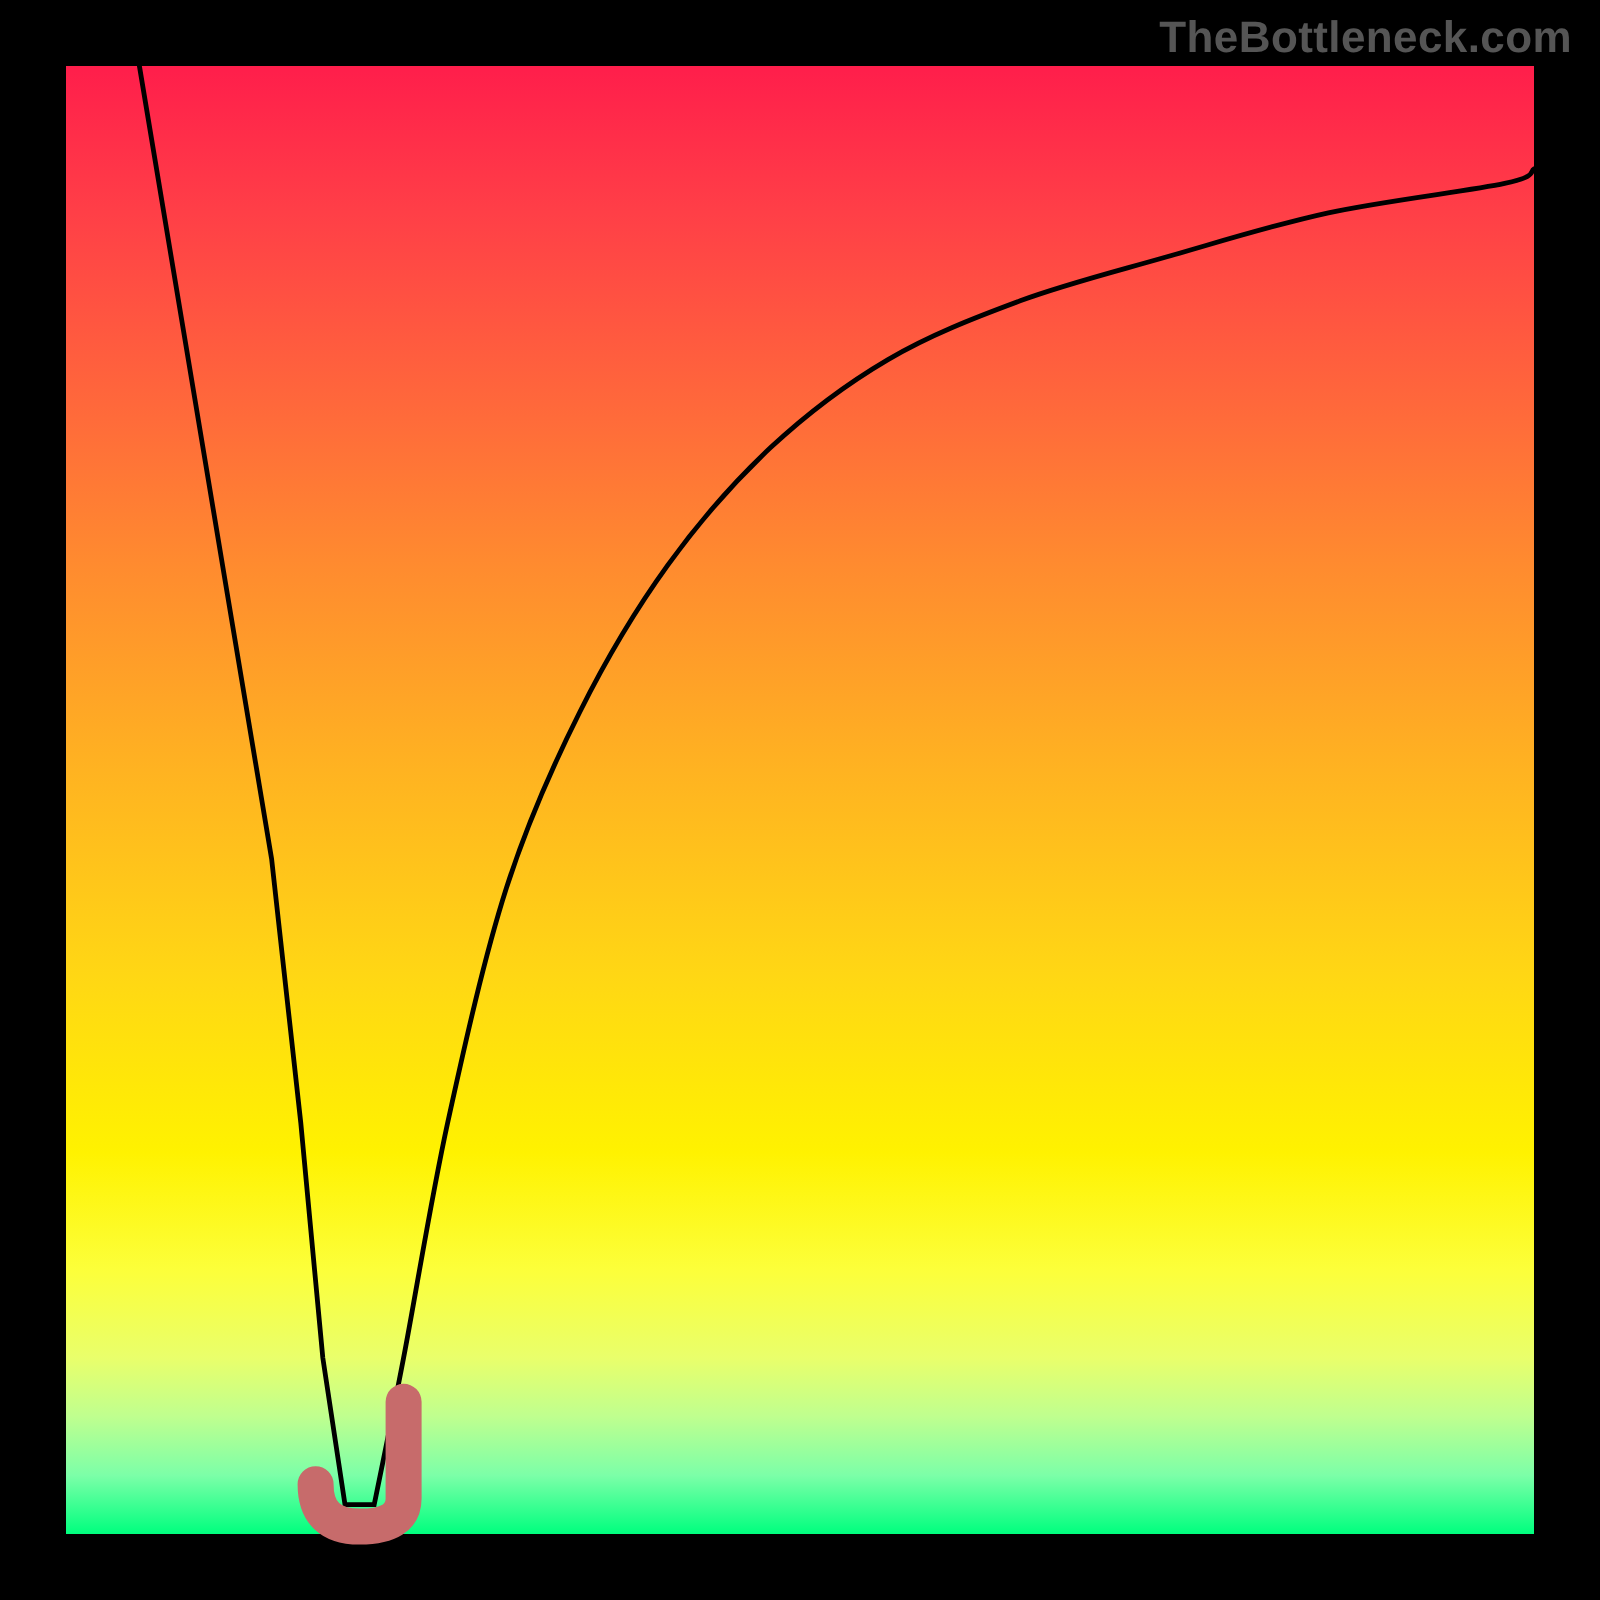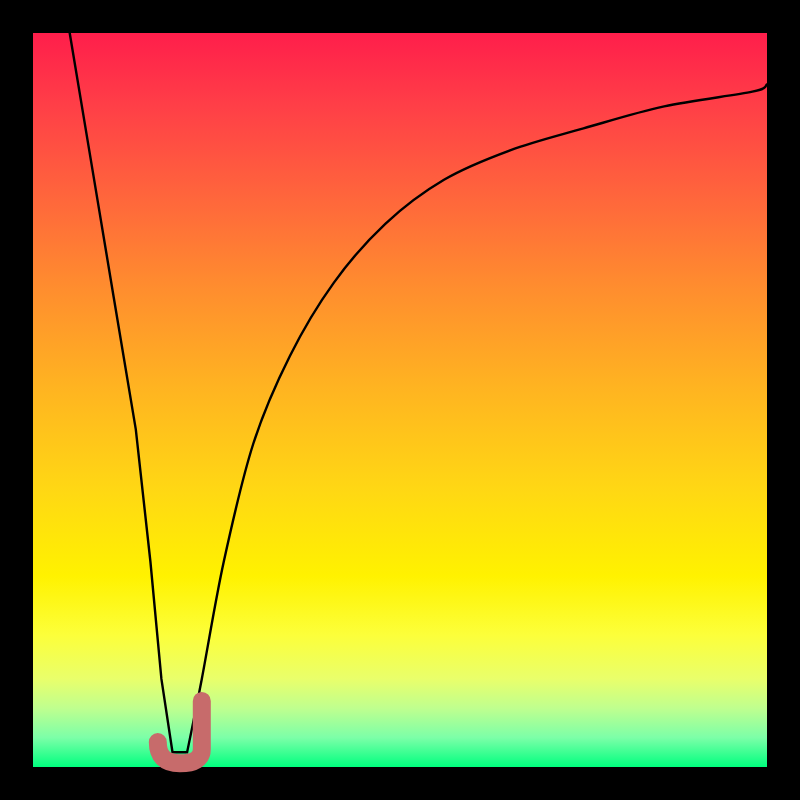--- a/index.html
+++ b/index.html
@@ -59,18 +59,19 @@
     height: 734px;
     overflow: visible;
   }
 </style>
 </head>
 <body>
 
 <div class="frame">
   <div class="plot"></div>
 
+  <div class="watermark">TheBottleneck.com</div>
 
   <svg class="curves" viewBox="0 0 734 734">
     <path d="M 36.7 0.0 L 58.7 132.1 L 80.7 264.2 L 102.8 396.4 L 117.4 528.5 L 128.4 645.9 L 139.5 719.3 L 154.1 719.3 C 156.6 707.1, 162.7 677.7, 168.8 645.9 C 174.9 614.1, 182.3 567.6, 190.8 528.5 C 199.4 489.3, 209.2 445.3, 220.2 411.0 C 231.2 376.8, 243.4 349.9, 256.9 323.0 C 270.4 296.0, 285.0 271.6, 300.9 249.6 C 316.8 227.5, 334.0 208.0, 352.3 190.8 C 370.7 173.7, 390.2 159.0, 411.0 146.8 C 431.8 134.6, 453.9 126.0, 477.1 117.4 C 500.3 108.9, 524.8 102.8, 550.5 95.4 C 576.2 88.1, 603.1 79.5, 631.2 73.4 C 659.4 67.3, 702.2 62.4, 719.3 58.7 C 736.4 55.1, 731.6 52.6, 734.0 51.4" fill="none" stroke="#000000" stroke-width="2.4" stroke-linecap="round"></path>
     <path d="M 168.8 667.9 L 168.8 716.3 Q 168.8 730.3 146.8 730.3 Q 124.8 730.3 124.8 709.1" fill="none" stroke="#c76b6b" stroke-width="18" stroke-linecap="round" stroke-linejoin="round"></path>
   </svg>
 </div>
 
 </body></html>

